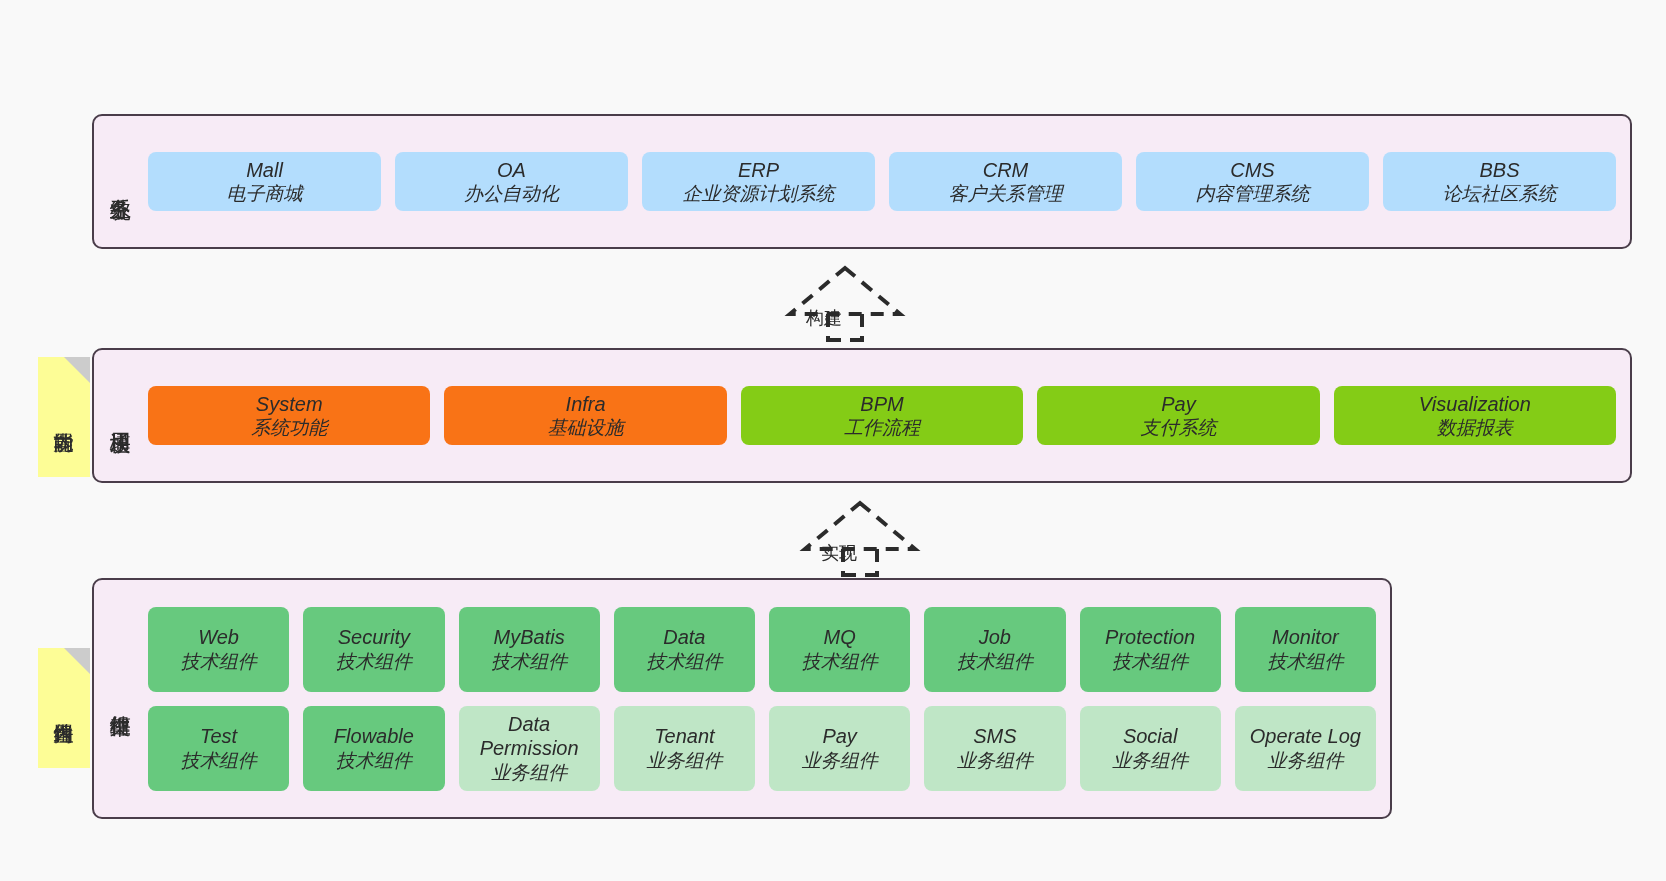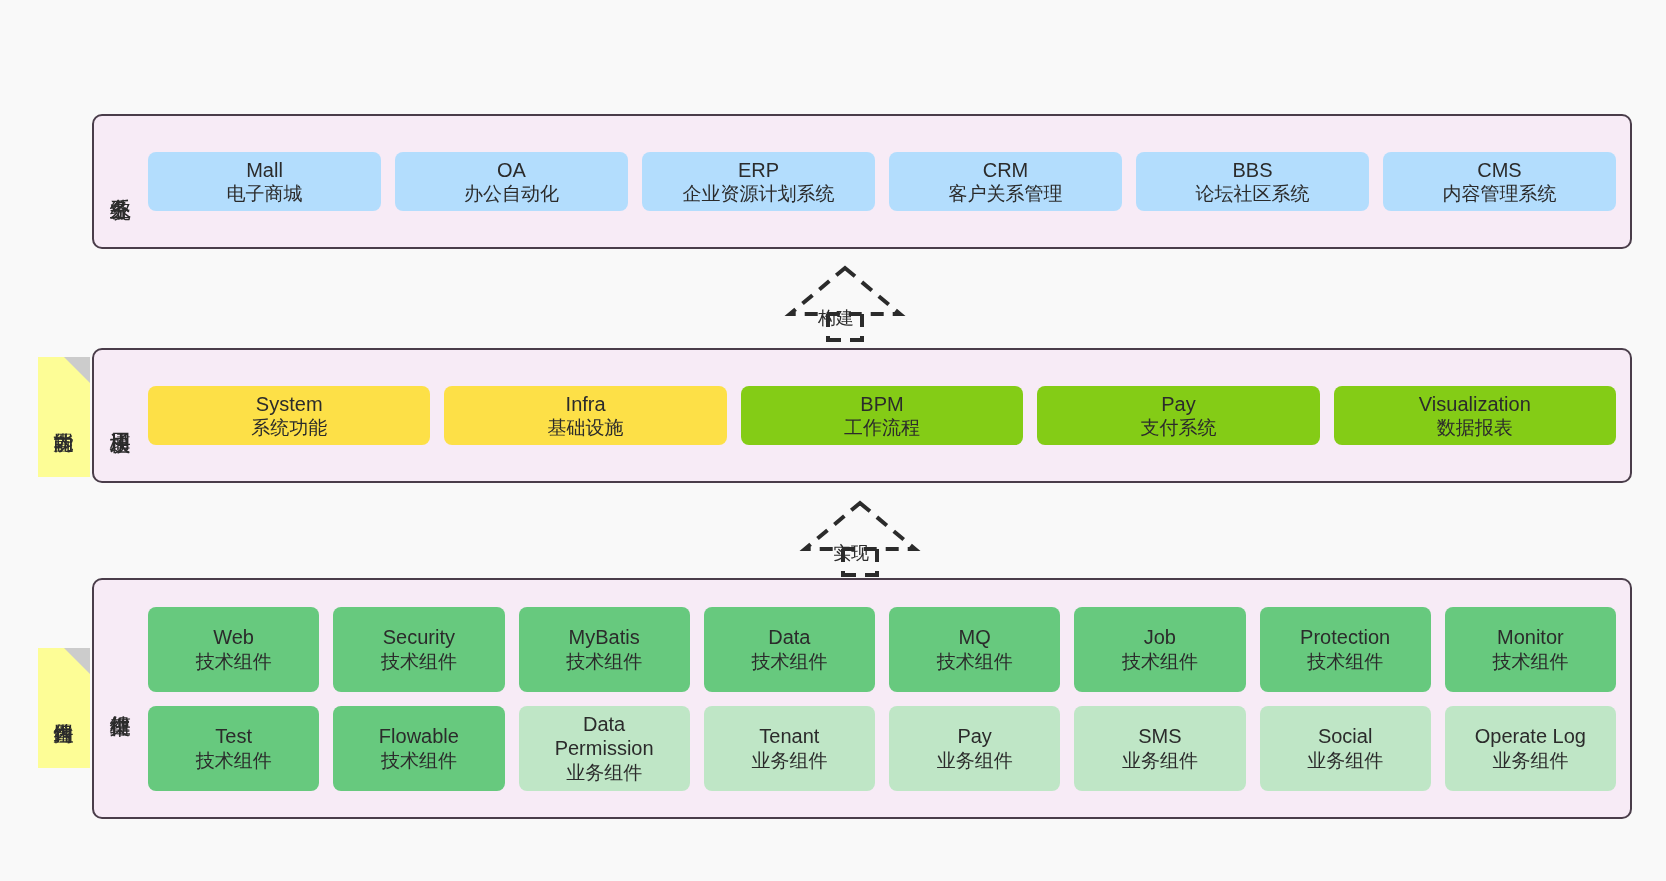--- a/index.html
+++ b/index.html
@@ -65,32 +65,33 @@
     flex: 1 1 0;
     box-sizing: border-box;
     border-radius: 8px;
     display: flex;
     flex-direction: column;
     align-items: center;
     justify-content: center;
     text-align: center;
     color: #2b2b2b;
     padding: 6px 6px;
+    font-style: italic;
   }
   .node .en {
     font-size: 20px;
     line-height: 1.22;
   }
   .node .cn {
     font-size: 19px;
     line-height: 1.22;
   }
 
   .c-blue   { background: #b3ddfd; }
-  .c-red    { background: #fde047; }
+  .c-red    { background: #f97316; }
   .c-pink   { background: #84cc16; }
   .c-green  { background: #67c97e; }
   .c-lgreen { background: #bfe6c6; }
 
   
   .note {
     position: absolute;
     box-sizing: border-box;
     background: #fdfd96;
     display: flex;
@@ -119,21 +120,20 @@
     position: absolute;
   }
   .arrow svg { display: block; overflow: visible; }
   .arrow-label {
     position: absolute;
     font-size: 18px;
     color: #2b2b2b;
     line-height: 1;
     white-space: nowrap;
     background: transparent;
-    margin-left: 12px;
   }
 </style>
 </head>
 <body>
 
 <div class="canvas">
 
   <div class="band" style="left:92px; top:114px; width:1540px; height:135px;">
     <div class="band-title">业务系统</div>
     <div class="band-body">
@@ -149,26 +149,26 @@
         </div>
         <div class="node c-blue">
           <span class="en">ERP</span>
           <span class="cn">企业资源计划系统</span>
         </div>
         <div class="node c-blue">
           <span class="en">CRM</span>
           <span class="cn">客户关系管理</span>
         </div>
         <div class="node c-blue">
+          <span class="en">CMS</span>
+          <span class="cn">内容管理系统</span>
+        </div>
+        <div class="node c-blue">
           <span class="en">BBS</span>
           <span class="cn">论坛社区系统</span>
-        </div>
-        <div class="node c-blue">
-          <span class="en">CMS</span>
-          <span class="cn">内容管理系统</span>
         </div>
 
       </div>
     </div>
   </div>
 
   <div class="arrow" style="left:760px; top:262px; width:170px; height:80px;">
     <svg width="170" height="80" viewBox="0 0 170 80">
 
       <polygon points="85,6 140,52 30,52" fill="none" stroke="#2b2b2b" stroke-width="4" stroke-dasharray="13,9" stroke-linecap="butt"></polygon>
@@ -219,21 +219,21 @@
       <path d="M 68,52 L 68,80 M 102,52 L 102,80 M 68,78 L 102,78" fill="none" stroke="#2b2b2b" stroke-width="4" stroke-dasharray="13,9"></path>
     </svg>
     <span class="arrow-label" style="left:46px; top:47px;">实现</span>
   </div>
 
   <div class="note" style="left:38px; top:648px; width:52px; height:120px;">
     <span class="fold"></span>
     <span>内置组件</span>
   </div>
 
-  <div class="band" style="left:92px; top:578px; width:1540px; height:241px;align-items:center;">
+  <div class="band" style="left:92px; top:578px; width:1300px; height:241px;align-items:center;">
     <div class="band-title">框架组件</div>
     <div class="band-body">
 
       <div class="band-row" style="height:85px;">
         <div class="node c-green">
           <span class="en">Web</span>
           <span class="cn">技术组件</span>
         </div>
         <div class="node c-green">
           <span class="en">Security</span>

